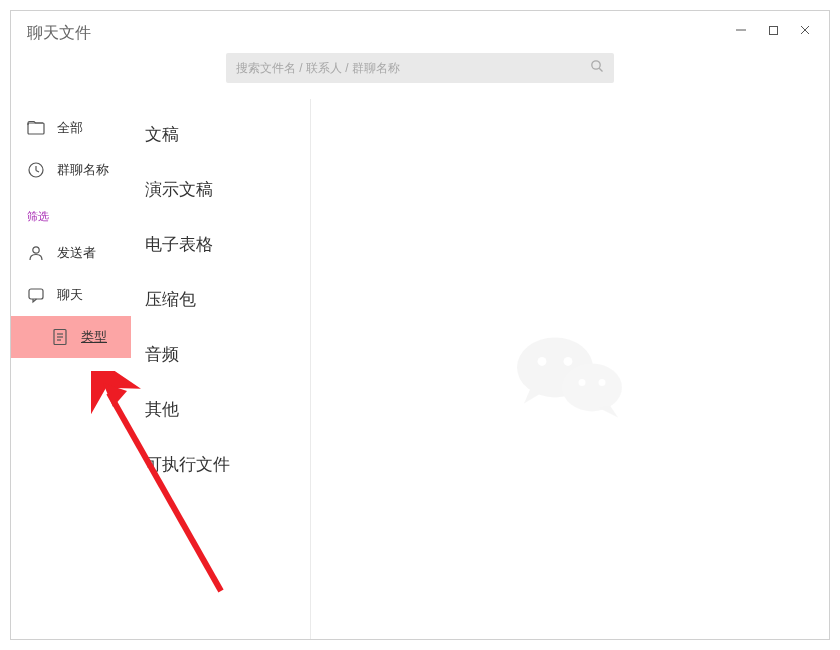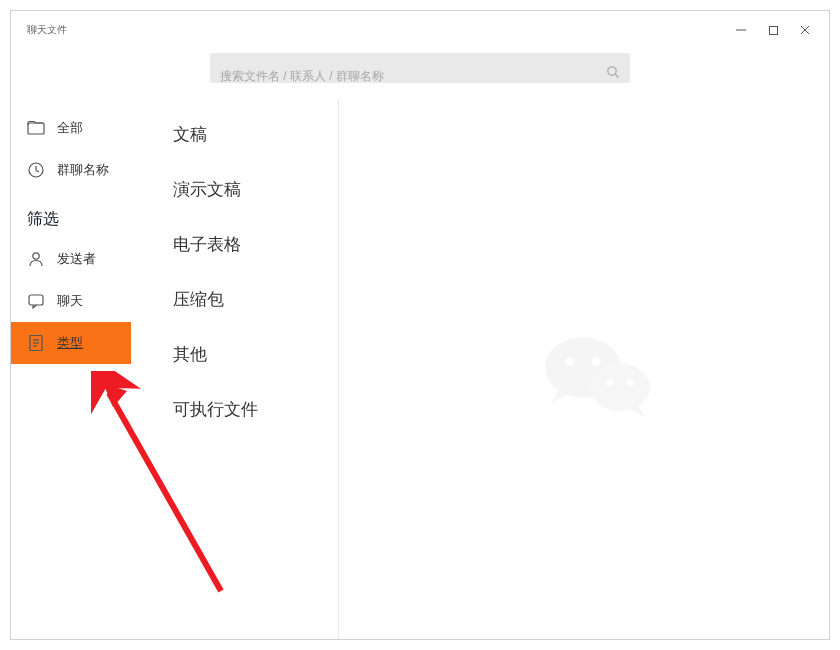--- a/index.html
+++ b/index.html
@@ -26,21 +26,21 @@
     }
     .titlebar {
       height: 50px;
       display: flex;
       align-items: flex-start;
       padding: 8px 10px 0 16px;
       position: relative;
     }
     .title-text {
       color: #666;
-      font-size: 10px;
+      font-size: 16px;
       padding-top: 4px;
     }
     .window-controls {
       position: absolute;
       top: 8px;
       right: 8px;
       display: flex;
       gap: 0;
     }
     .win-ctrl {
@@ -55,26 +55,26 @@
     }
     .search-row {
       display: flex;
       justify-content: center;
       position: absolute;
       top: 42px;
       left: 0;
       right: 0;
     }
     .search-box {
-      width: 420px;
+      width: 388px;
       height: 30px;
       background: #e9e9e9;
       border-radius: 2px;
       display: flex;
-      align-items: flex-end;
+      align-items: center;
       padding: 0 10px;
     }
     .search-input {
       flex: 1;
       border: none;
       background: transparent;
       outline: none;
       font-size: 12px;
       color: #888;
     }
@@ -82,21 +82,20 @@
       color: #a8a8a8;
     }
     .search-icon {
       color: #aaa;
     }
     .body-area {
       flex: 1;
       display: flex;
       margin-top: 38px;
       overflow: hidden;
-      gap: 28px;
     }
     .sidebar {
       width: 120px;
       padding-top: 8px;
     }
     .sidebar-item {
       display: flex;
       align-items: center;
       padding: 12px 0 12px 16px;
       cursor: pointer;
@@ -106,25 +105,26 @@
     }
     .sidebar-item .icon {
       width: 18px;
       height: 18px;
       display: flex;
       align-items: center;
       justify-content: center;
       color: #555;
     }
     .sidebar-item.selected {
-      background: #f97316;
+      background: #fca5a5;
+      justify-content: center;
     }
     .sidebar-section-label {
-      color: #0f172a;
-      font-size: 16px;
+      color: #a21caf;
+      font-size: 11px;
       padding: 18px 0 8px 16px;
     }
     .typelist {
       width: 180px;
       border-right: 1px solid #eaeaea;
       padding-top: 8px;
     }
     .type-item {
       padding: 16px 0 16px 14px;
       font-size: 17px;
@@ -246,20 +246,21 @@
         </span>
         <span class="underline">类型</span>
       </div>
     </div>
 
     <div class="typelist">
       <div class="type-item">文稿</div>
       <div class="type-item">演示文稿</div>
       <div class="type-item">电子表格</div>
       <div class="type-item">压缩包</div>
+      <div class="type-item">音频</div>
       <div class="type-item">其他</div>
       <div class="type-item">可执行文件</div>
     </div>
 
     <div class="content-pane">
       <div class="wechat-watermark">
         <svg width="120" height="100" viewBox="0 0 120 100">
           <ellipse cx="45" cy="40" rx="38" ry="30" fill="#888"></ellipse>
           <path d="M20 62 L14 76 L34 64" fill="#888"></path>
           <circle cx="32" cy="34" r="4.5" fill="#fff"></circle>

